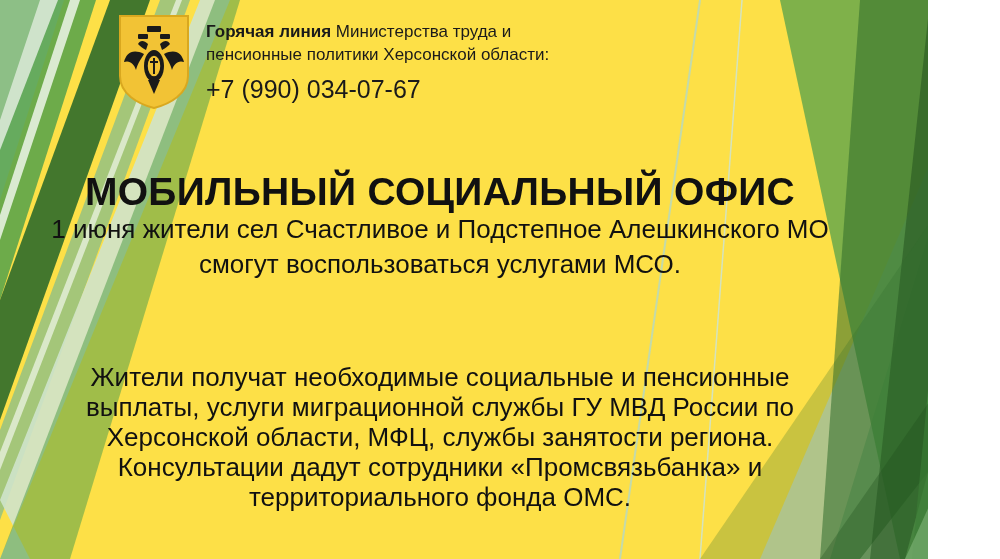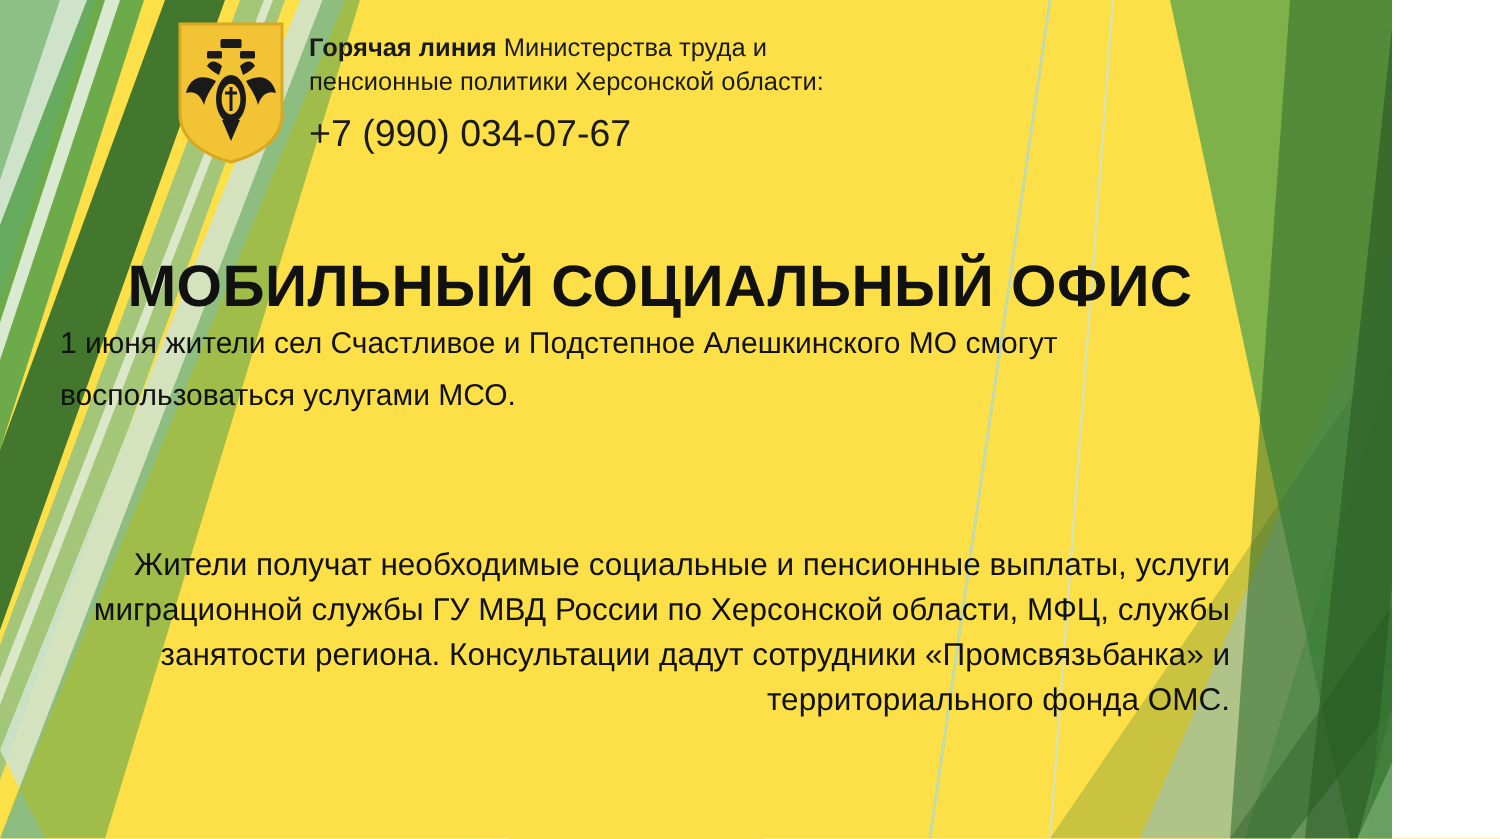--- a/index.html
+++ b/index.html
@@ -83,33 +83,34 @@
     color: #111111;
     margin-top: 34px;
   }
 
   
   .lead {
     position: absolute;
     left: 40px;
     top: 212px;
     width: 800px;
-    font-size: 20px;
+    text-align: center;
+    font-size: 26px;
     line-height: 35px;
     color: #111111;
   }
 
   
   .body-text {
     position: absolute;
     left: 60px;
     top: 362px;
     width: 760px;
-    text-align: right;
-    font-size: 21px;
+    text-align: center;
+    font-size: 26px;
     line-height: 30px;
     color: #111111;
   }
 </style>
 </head>
 <body>
 
 <div class="slide">
 
   <div class="bg">

